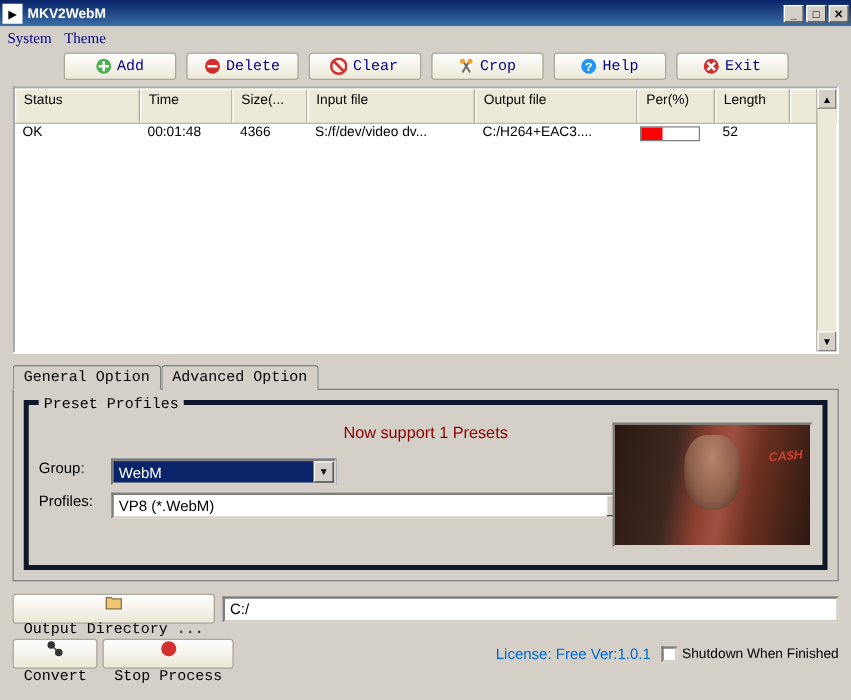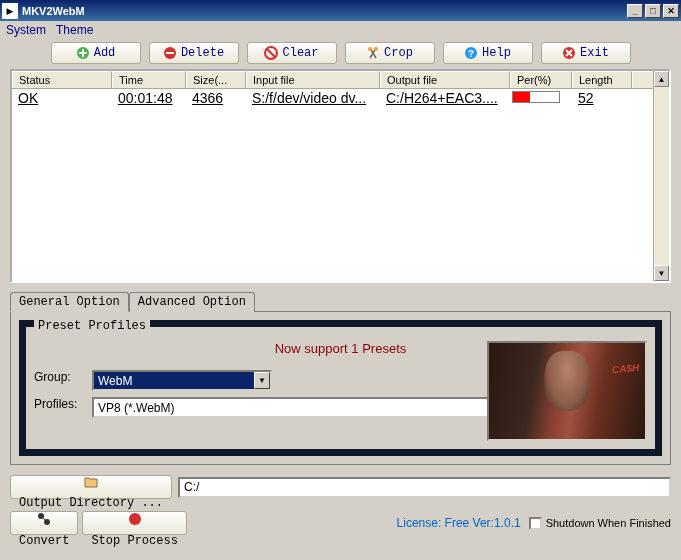--- a/index.html
+++ b/index.html
@@ -3,42 +3,42 @@
 <meta charset="utf-8">
 <style>
 * { box-sizing: border-box; margin: 0; padding: 0; }
 body { font-family: Tahoma, Arial, sans-serif; font-size: 11px; background: #d4d0c8; width: 681px; height: 560px; overflow: hidden; }
 .titlebar { background: linear-gradient(#0a246a, #3a6ea5); height: 21px; display: flex; align-items: center; padding: 0 2px; }
 .titlebar-icon { width: 16px; height: 16px; background: #fff; margin-right: 4px; display: flex; align-items: center; justify-content: center; font-size: 9px; color: #000; }
 .titlebar-text { color: #fff; font-weight: bold; font-size: 11px; flex: 1; }
 .titlebar-buttons { display: flex; gap: 2px; }
 .titlebar-btn { width: 16px; height: 14px; background: #d4d0c8; border: 1px solid #fff; border-right-color: #404040; border-bottom-color: #404040; display: flex; align-items: center; justify-content: center; font-size: 9px; font-weight: bold; font-family: Arial; cursor: pointer; }
 .menubar { height: 18px; display: flex; align-items: center; padding: 0 6px; gap: 10px; background: #d4d0c8; }
-.menuitem { cursor: pointer; color: #000080; font-family: Liberation Sans, sans-serif; font-size: 12px; }
+.menuitem { cursor: pointer; color: #000080; font-family: Liberation Serif, serif; font-size: 12px; }
 .toolbar { height: 28px; display: flex; align-items: center; padding: 2px 4px; gap: 8px; justify-content: center; }
 .tool-btn { height: 22px; width: 90px; background: linear-gradient(#fdfdfd, #ece9d8); border: 1px solid #aca899; border-radius: 3px; display: flex; align-items: center; justify-content: center; gap: 4px; cursor: pointer; font-family: 'Courier New', monospace; font-size: 12px; color: #000080; }
 .tool-btn .icon-wrap { width: 14px; height: 14px; display: flex; align-items: center; justify-content: center; }
 .main-area { padding: 2px 10px; }
 .table-wrap { border: 2px inset #fff; background: #fff; height: 214px; position: relative; }
-.table-header { display: flex; background: #ece9d8; border-bottom: 1px solid #aca899; height: 18px; }
+.table-header { display: flex; background: #ece9d8; border-bottom: 1px solid #aca899; height: 28px; }
 .th { border-right: 1px solid #aca899; padding: 2px 6px; font-size: 11px; background: #ece9d8; border-top: 1px solid #fff; border-left: 1px solid #fff; overflow: hidden; white-space: nowrap; }
 .table-row { display: flex; height: 16px; }
-.td { padding: 1px 6px; overflow: hidden; white-space: nowrap; font-size: 14px; text-decoration: underline; }
+.td { padding: 1px 6px; overflow: hidden; white-space: nowrap; font-size: 11px; }
 .progress-cell { display: flex; align-items: center; padding: 1px 2px; }
 .progress-bar { width: 48px; height: 12px; border: 1px solid #808080; background: #fff; position: relative; }
 .progress-fill { height: 100%; background: #f00; }
 .scroll-v { position: absolute; right: 0; top: 0; bottom: 0; width: 16px; background: #ece9d8; border-left: 1px solid #aca899; }
 .scroll-btn { height: 16px; background: #d4d0c8; border: 1px solid #fff; border-right-color: #808080; border-bottom-color: #808080; display: flex; align-items: center; justify-content: center; font-size: 8px; }
 .scroll-btn.down { position: absolute; bottom: 0; left: 0; right: 0; }
 .tabs-area { margin-top: 6px; padding: 0 10px; }
 .tabs-row { display: flex; position: relative; top: 1px; z-index: 2; }
 .tab { padding: 2px 8px; background: #d4d0c8; border: 1px solid #808080; border-bottom: none; font-family: 'Courier New', monospace; font-size: 12px; cursor: pointer; border-top-left-radius: 3px; border-top-right-radius: 3px; }
 .tab.active { background: #d4d0c8; border-bottom: 1px solid #d4d0c8; }
 .tab-content { border: 1px solid #808080; padding: 8px; background: #d4d0c8; }
-.fieldset { border: 7px solid #0f172a; padding: 8px; position: relative; }
+.fieldset { border: 4px solid #0f172a; padding: 8px; position: relative; }
 .legend { position: absolute; top: -8px; left: 8px; background: #d4d0c8; padding: 0 4px; font-family: 'Courier New', monospace; font-size: 12px; }
 .preset-text { color: #8b0000; text-align: center; font-size: 13px; margin: 6px 0 14px; }
 .form-row { display: flex; align-items: flex-start; margin: 6px 0; gap: 4px; }
 .form-label { font-size: 12px; width: 54px; }
 .select-box { border: 2px inset #d4d0c8; background: #fff; height: 21px; display: flex; align-items: center; padding: 0; }
 .select-box.selected-blue { background: #0a246a; color: #fff; }
 .select-text { flex: 1; padding: 0 4px; font-size: 12px; }
 .select-arrow { width: 16px; height: 17px; background: #d4d0c8; border: 1px solid #fff; border-right-color: #404040; border-bottom-color: #404040; display: flex; align-items: center; justify-content: center; font-size: 8px; color: #000; }
 .preview-box { width: 160px; height: 100px; border: 2px inset #d4d0c8; position: absolute; right: 8px; top: 14px; background: linear-gradient(100deg, #2a1810 0%, #3d2820 30%, #8b4030 45%, #a05040 55%, #6b3020 70%, #2a1810 100%); overflow: hidden; }
 .preview-face { position: absolute; left: 50%; top: 40%; transform: translate(-50%, -50%); width: 45px; height: 60px; background: radial-gradient(ellipse at 50% 30%, #b8846a 0%, #8b5d48 60%, #3d2820 100%); border-radius: 40% 40% 45% 45%; }

